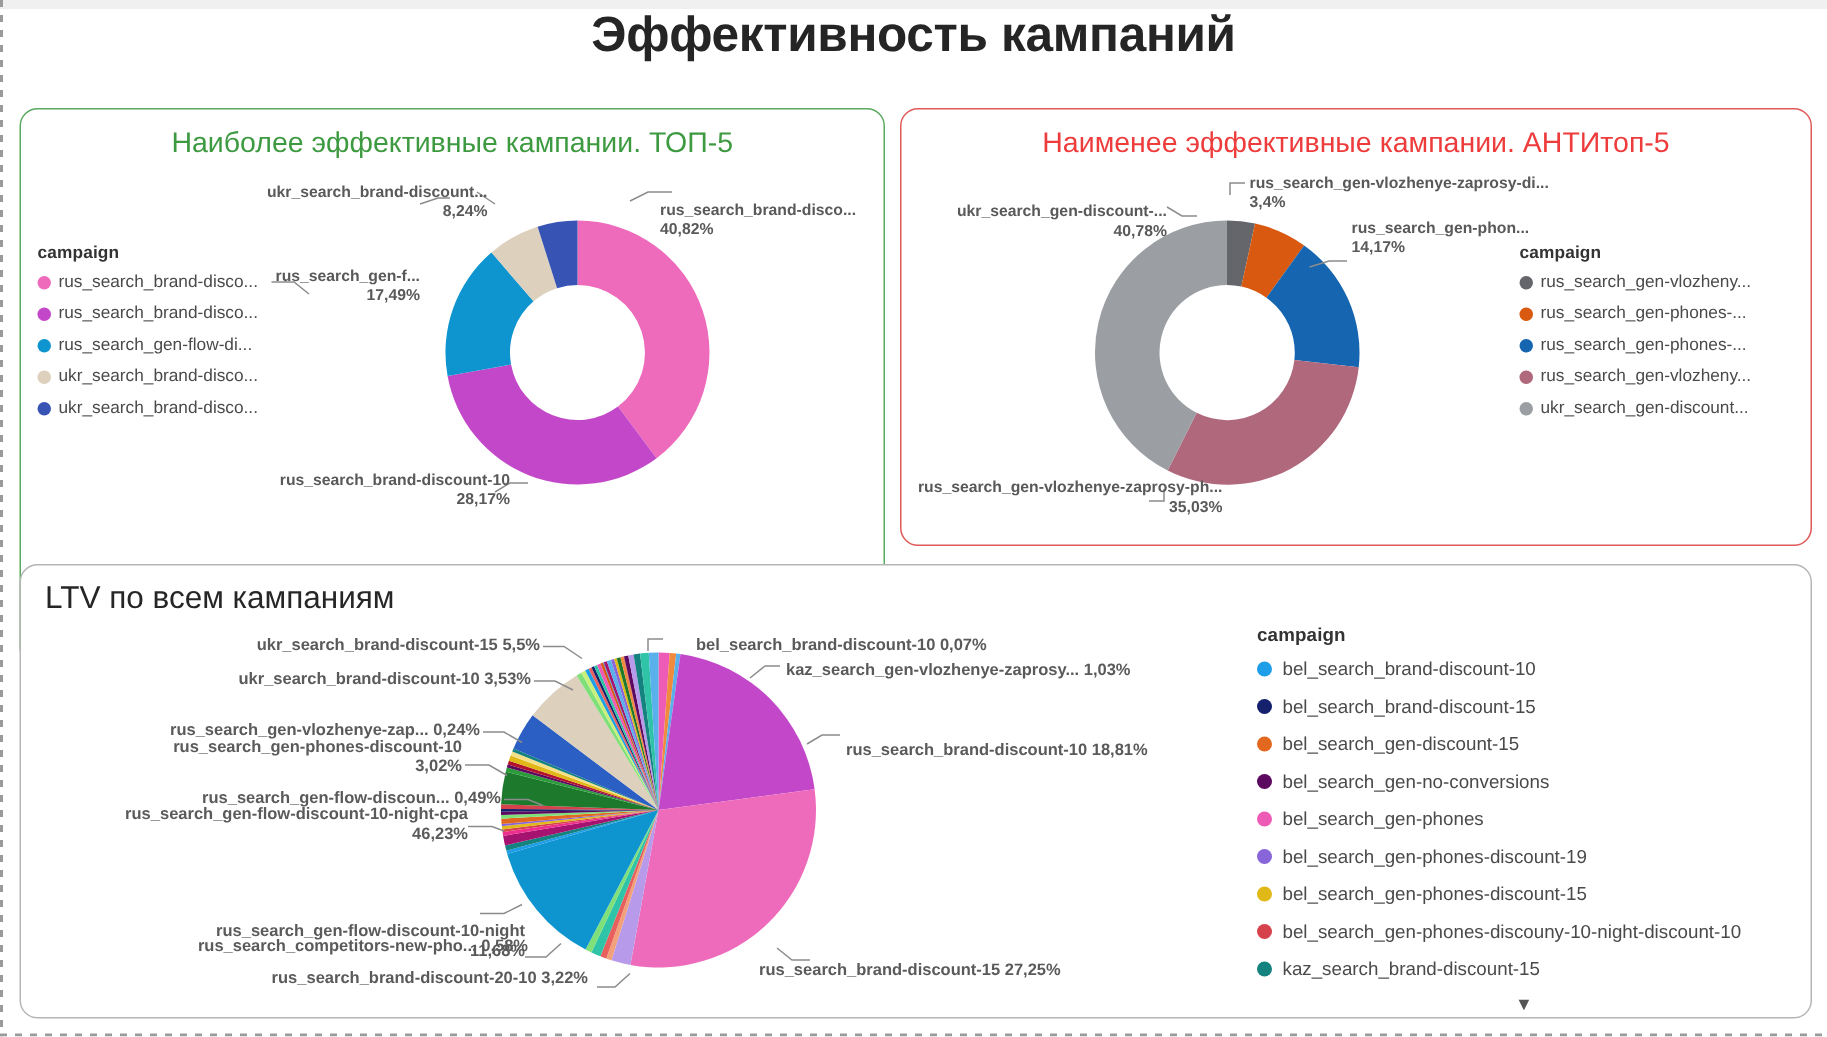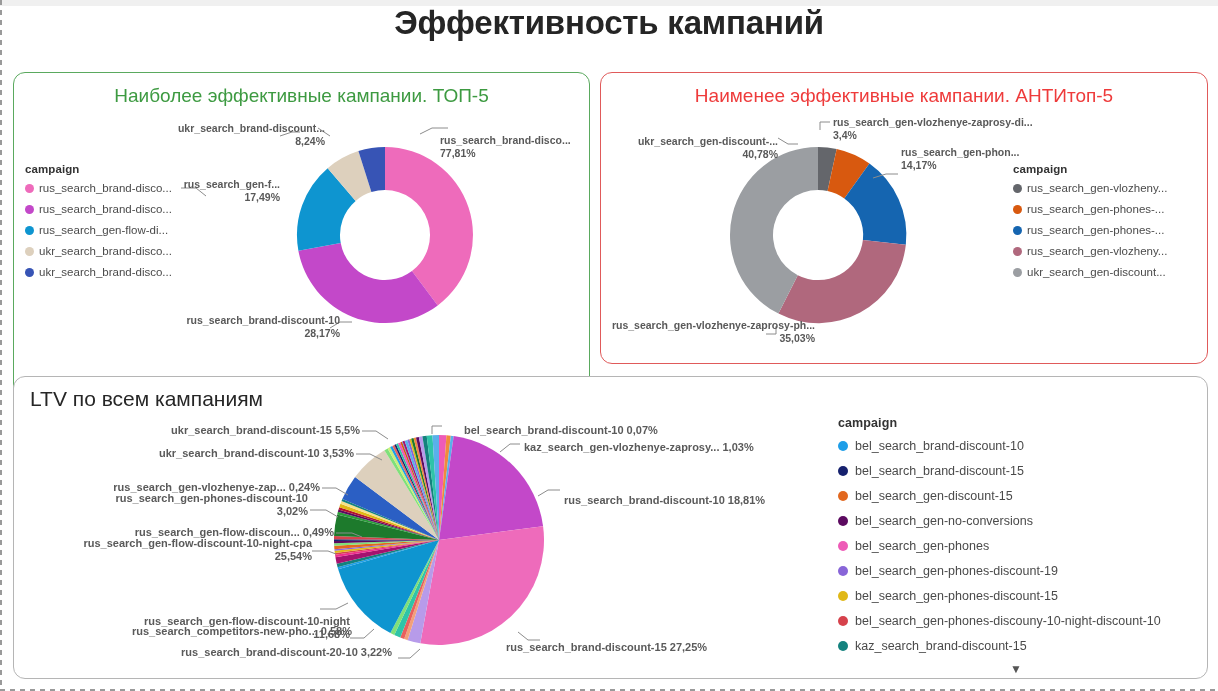--- a/index.html
+++ b/index.html
@@ -167,21 +167,21 @@
   <div class="lbl r" style="left:100px; top:122px; width:225px;">
     <div>ukr_search_brand-discount...</div>
     <div>8,24%</div>
   </div>
   <div class="lbl r" style="left:100px; top:178px; width:180px;">
     <div>rus_search_gen-f...</div>
     <div>17,49%</div>
   </div>
   <div class="lbl l" style="left:440px; top:134px; width:160px;">
     <div>rus_search_brand-disco...</div>
-    <div>77,81%</div>
+    <div>40,82%</div>
   </div>
   <div class="lbl r" style="left:140px; top:314px; width:200px;">
     <div>rus_search_brand-discount-10</div>
     <div>28,17%</div>
   </div>
 
   <div class="panel" id="panel-anti5">
     <div class="panel-title" id="title-anti5">Наименее эффективные кампании. АНТИтоп-5</div>
   </div>
 
@@ -327,21 +327,21 @@
   <div class="lbl lbl-ltv r" style="left:140px; top:424px; width:220px;">ukr_search_brand-discount-15 5,5%</div>
   <div class="lbl lbl-ltv r" style="left:140px; top:447px; width:214px;">ukr_search_brand-discount-10 3,53%</div>
   <div class="lbl lbl-ltv r" style="left:60px; top:481px; width:260px;">rus_search_gen-vlozhenye-zap... 0,24%</div>
   <div class="lbl lbl-ltv r" style="left:60px; top:492px; width:248px;">
     <div>rus_search_gen-phones-discount-10</div>
     <div>3,02%</div>
   </div>
   <div class="lbl lbl-ltv r" style="left:80px; top:526px; width:254px;">rus_search_gen-flow-discoun... 0,49%</div>
   <div class="lbl lbl-ltv r" style="left:60px; top:537px; width:252px;">
     <div>rus_search_gen-flow-discount-10-night-cpa</div>
-    <div>25,54%</div>
+    <div>46,23%</div>
   </div>
   <div class="lbl lbl-ltv r" style="left:100px; top:593px; width:250px;margin-top:22px;">
     <div>rus_search_gen-flow-discount-10-night</div>
     <div>11,68%</div>
   </div>
   <div class="lbl lbl-ltv r" style="left:100px; top:625px; width:252px;">rus_search_competitors-new-pho... 0,58%</div>
   <div class="lbl lbl-ltv r" style="left:140px; top:646px; width:252px;">rus_search_brand-discount-20-10 3,22%</div>
 
   <svg class="leader" width="340" height="250" style="left:420px; top:420px;">
     <path d="M 12 14 L 12 6 L 22 6"></path>

